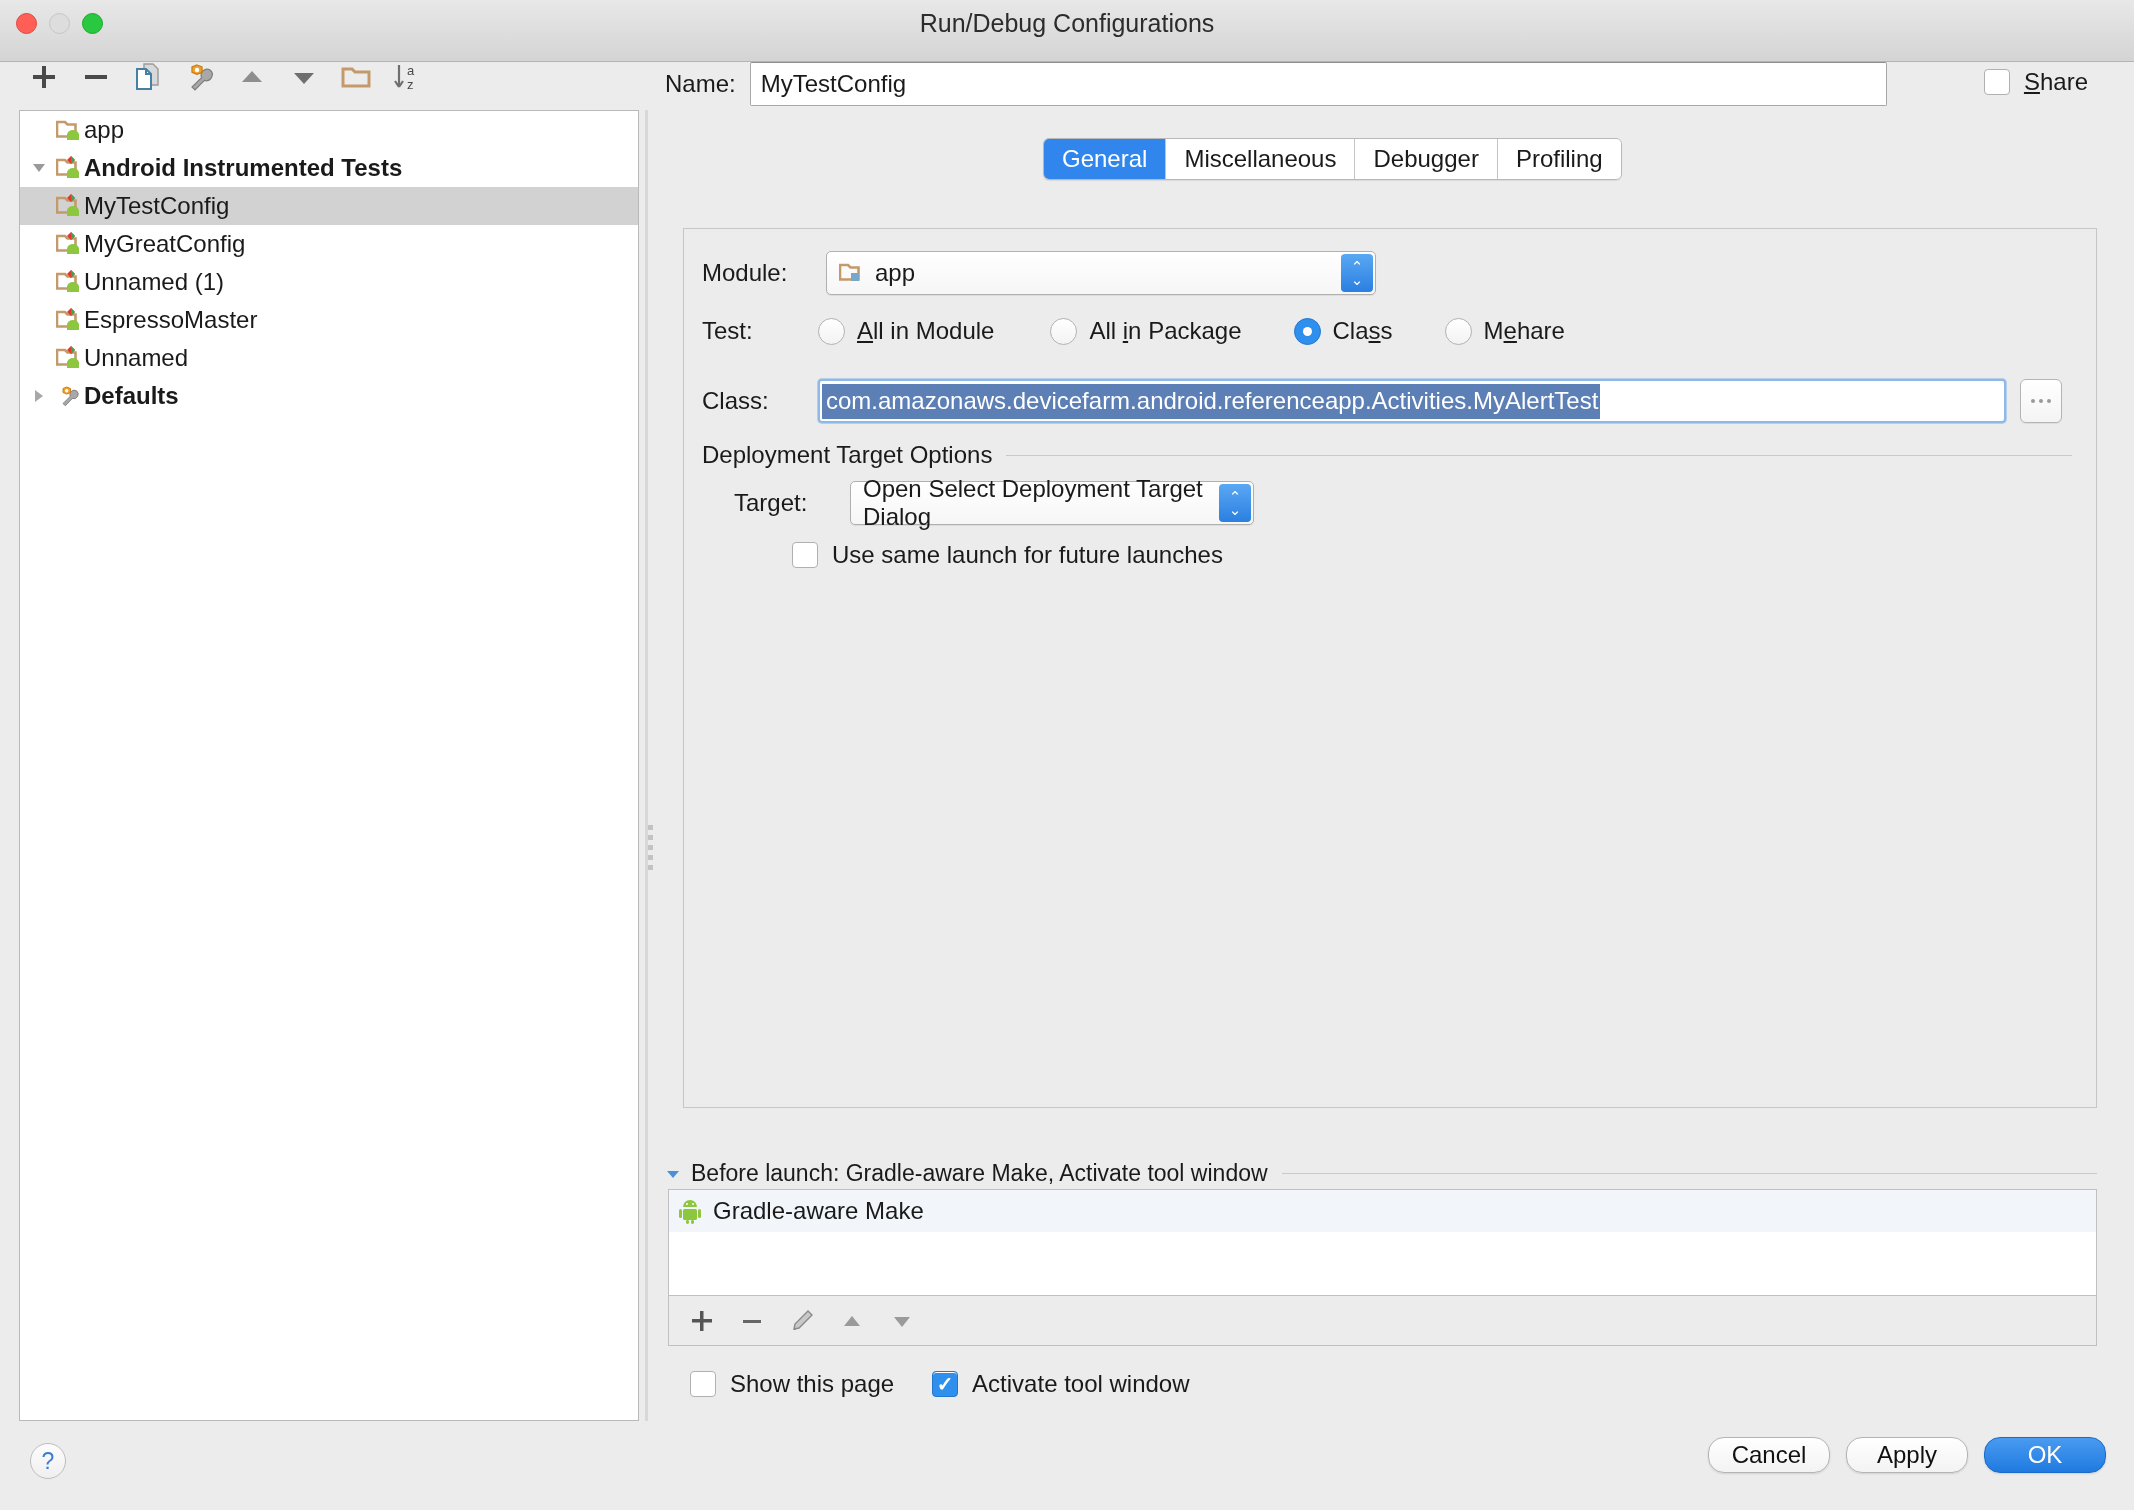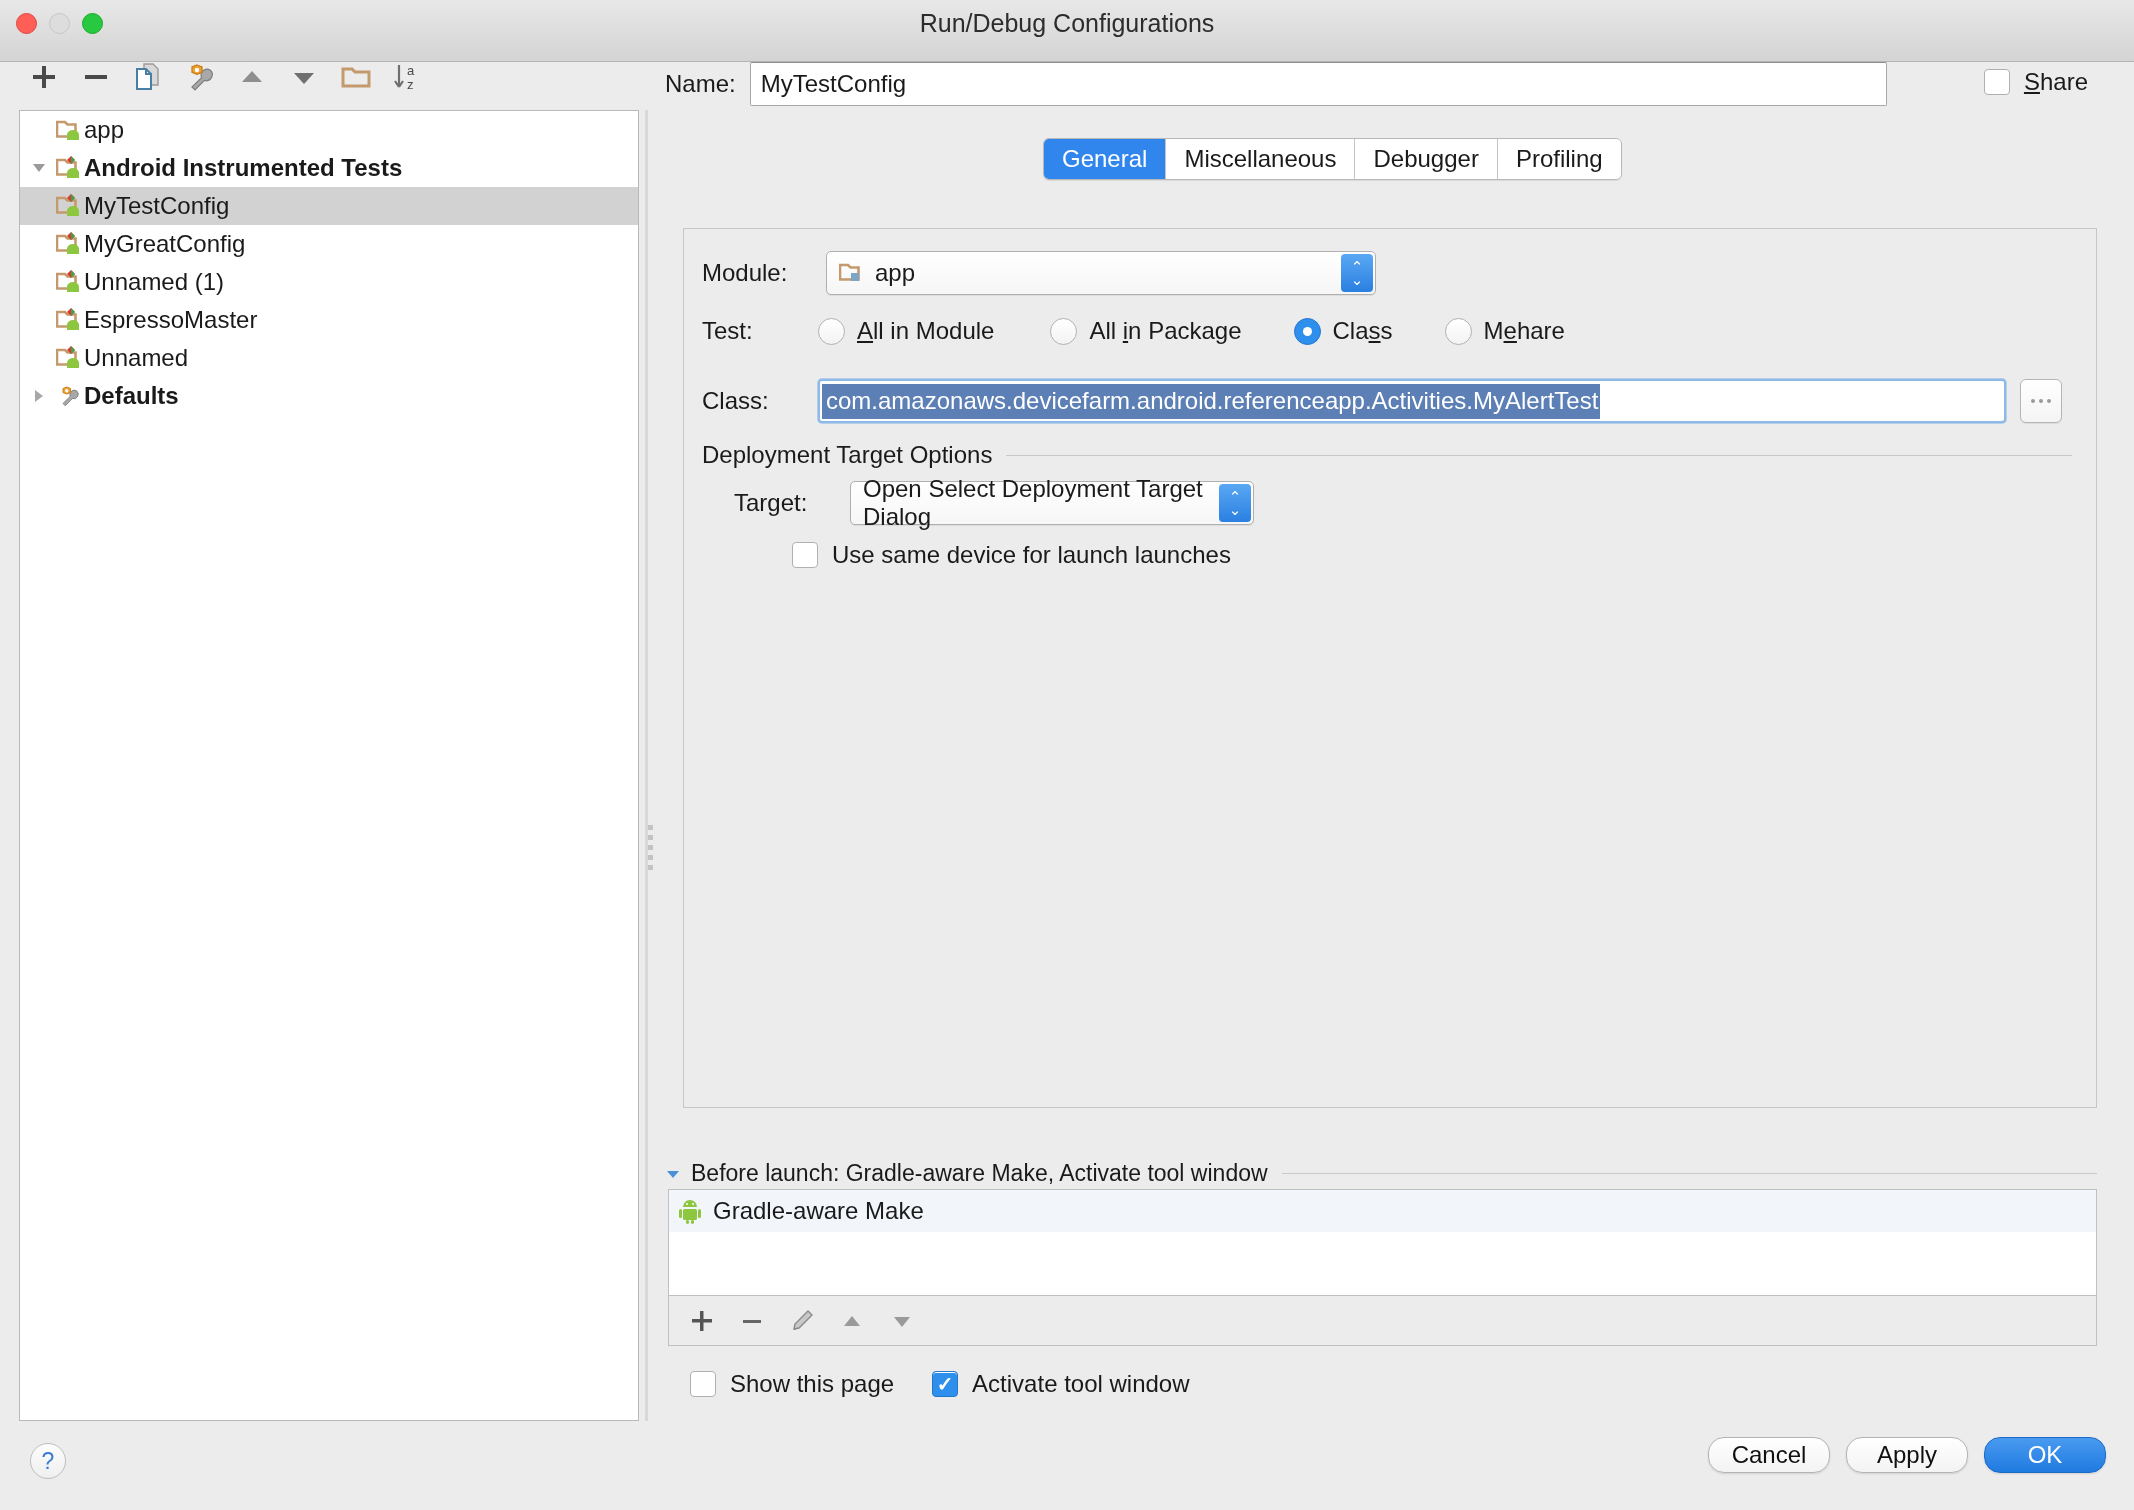--- a/index.html
+++ b/index.html
@@ -506,21 +506,21 @@
       <span class="ctext">Open Select Deployment Target Dialog</span>
       <span class="arrows">
           <span>⌃</span>
           <span>⌄</span>
         </span>
     </div>
   </div>
 
   <div class="frow" style="left:108px; top:312px;">
     <span class="cb"></span>
-    <span class="flabel" style="margin-left:14px;">Use same device for launch launches</span>
+    <span class="flabel" style="margin-left:14px;">Use same launch for future launches</span>
   </div>
 
 </div>
 
 <div class="bl-head">
   <span class="tri">
     <svg width="16" height="16" viewBox="0 0 16 16">
         <polygon points="2,5 14,5 8,12" fill="#4a90d9"></polygon>
       </svg>
   </span>

